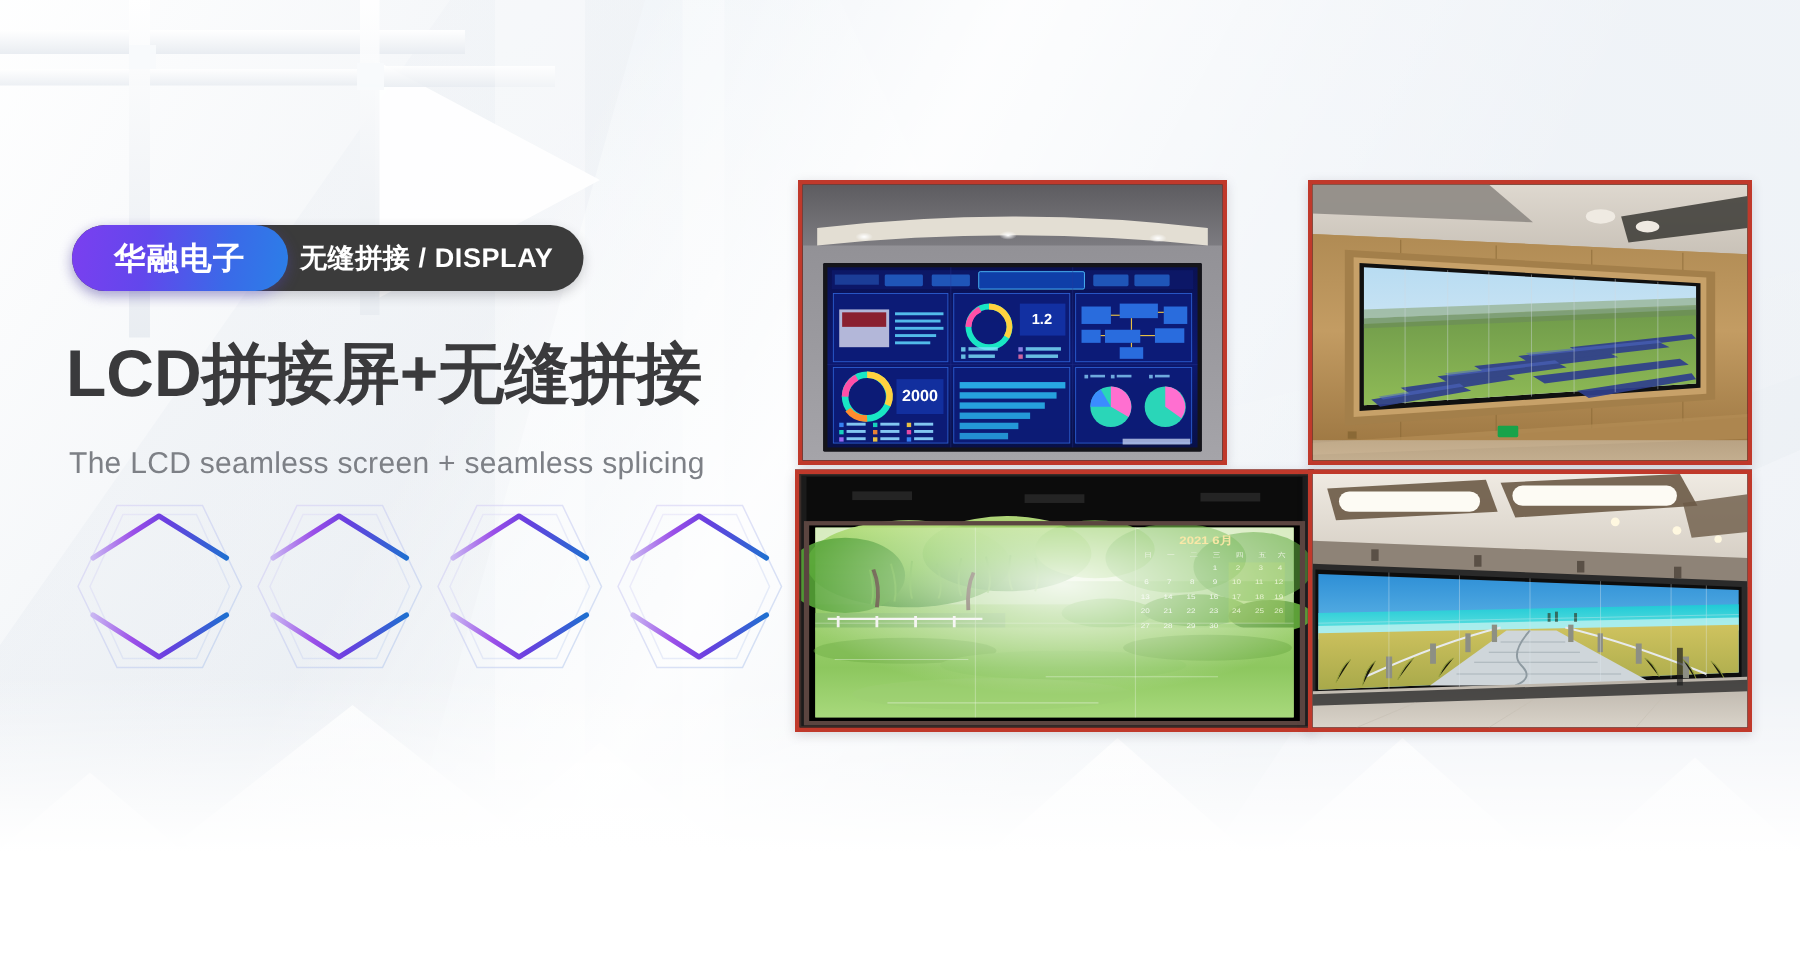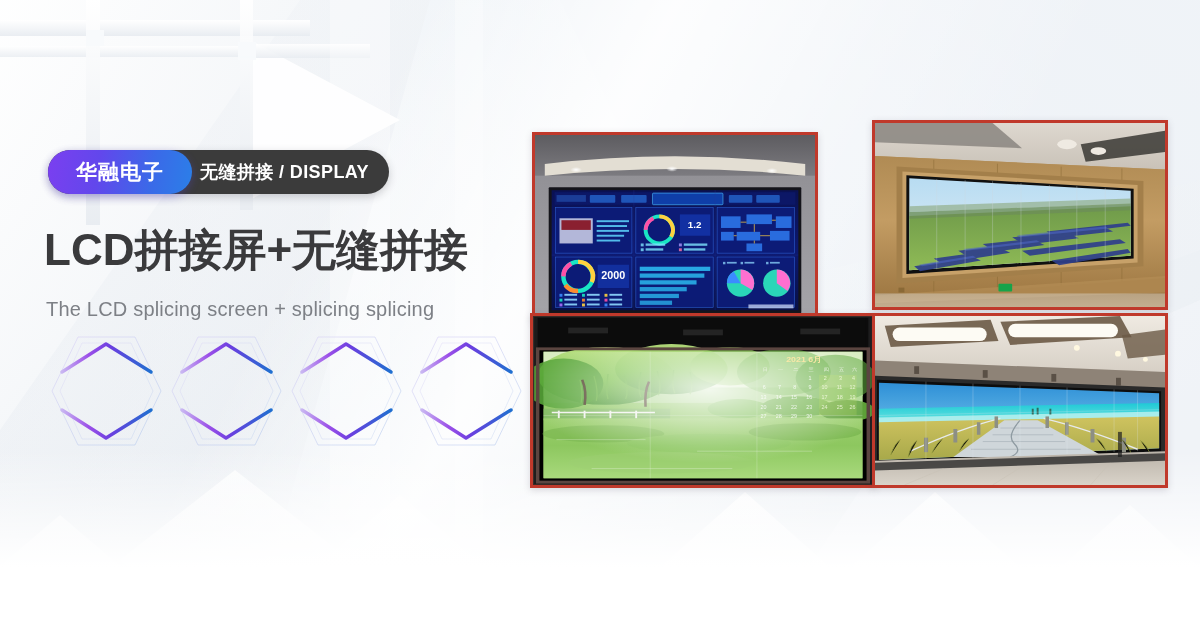--- a/index.html
+++ b/index.html
@@ -66,21 +66,21 @@
     background:linear-gradient(90deg,#b game 0%,#8a2be2 0%,#7a3fe6 45%,#2f6fd8 100%);
     -webkit-background-clip:text;background-clip:text;color:transparent;
     -webkit-text-fill-color:transparent;
   }
 
   
   .photo{
     position:absolute;border:3px solid #c0392b;box-sizing:border-box;overflow:hidden;
     box-shadow:0 2px 7px rgba(80,70,90,.2);background:#222;
   }
-  .ph1{left:532px;top:132px;width:286px;height:190px;text-decoration:underline;}
+  .ph1{left:532px;top:120px;width:286px;height:190px;text-decoration:underline;}
   .ph2{left:872px;top:120px;width:296px;height:190px;}
   .ph3{left:530px;top:313px;width:346px;height:175px;}
   .ph4{left:872px;top:313px;width:296px;height:175px;}
   .pin{position:absolute;width:100%;height:100%;display:block;}
 
   .chev-up,.chev-dn{fill:none;stroke-width:3.4;stroke-linecap:round;stroke-linejoin:round;}
   .hexout{fill:none;stroke-width:1;}
 </style>
 </head>
 <body>
@@ -142,21 +142,21 @@
   <div class="badge-row">
     <div class="badge-dark">
       <span class="dark-text">无缝拼接 / DISPLAY</span>
       <div class="badge-pill">
         <span class="pill-text">华融电子</span>
       </div>
     </div>
   </div>
 
   <div class="headline">LCD拼接屏+无缝拼接</div>
-  <div class="subhead">The LCD splicing screen + splicing splicing</div>
+  <div class="subhead">The LCD seamless screen + seamless splicing</div>
 
   <div class="feat-row">
 
     <div class="feat">
       <svg width="117" height="118" viewBox="0 0 117 118">
         <defs>
           <linearGradient id="cg1" x1="0" y1="0" x2="1" y2="0">
             <stop offset="0%" stop-color="#c9b6f2"></stop>
               <stop offset="30%" stop-color="#9b4fe8"></stop>
             <stop offset="55%" stop-color="#6a3fe0"></stop>

